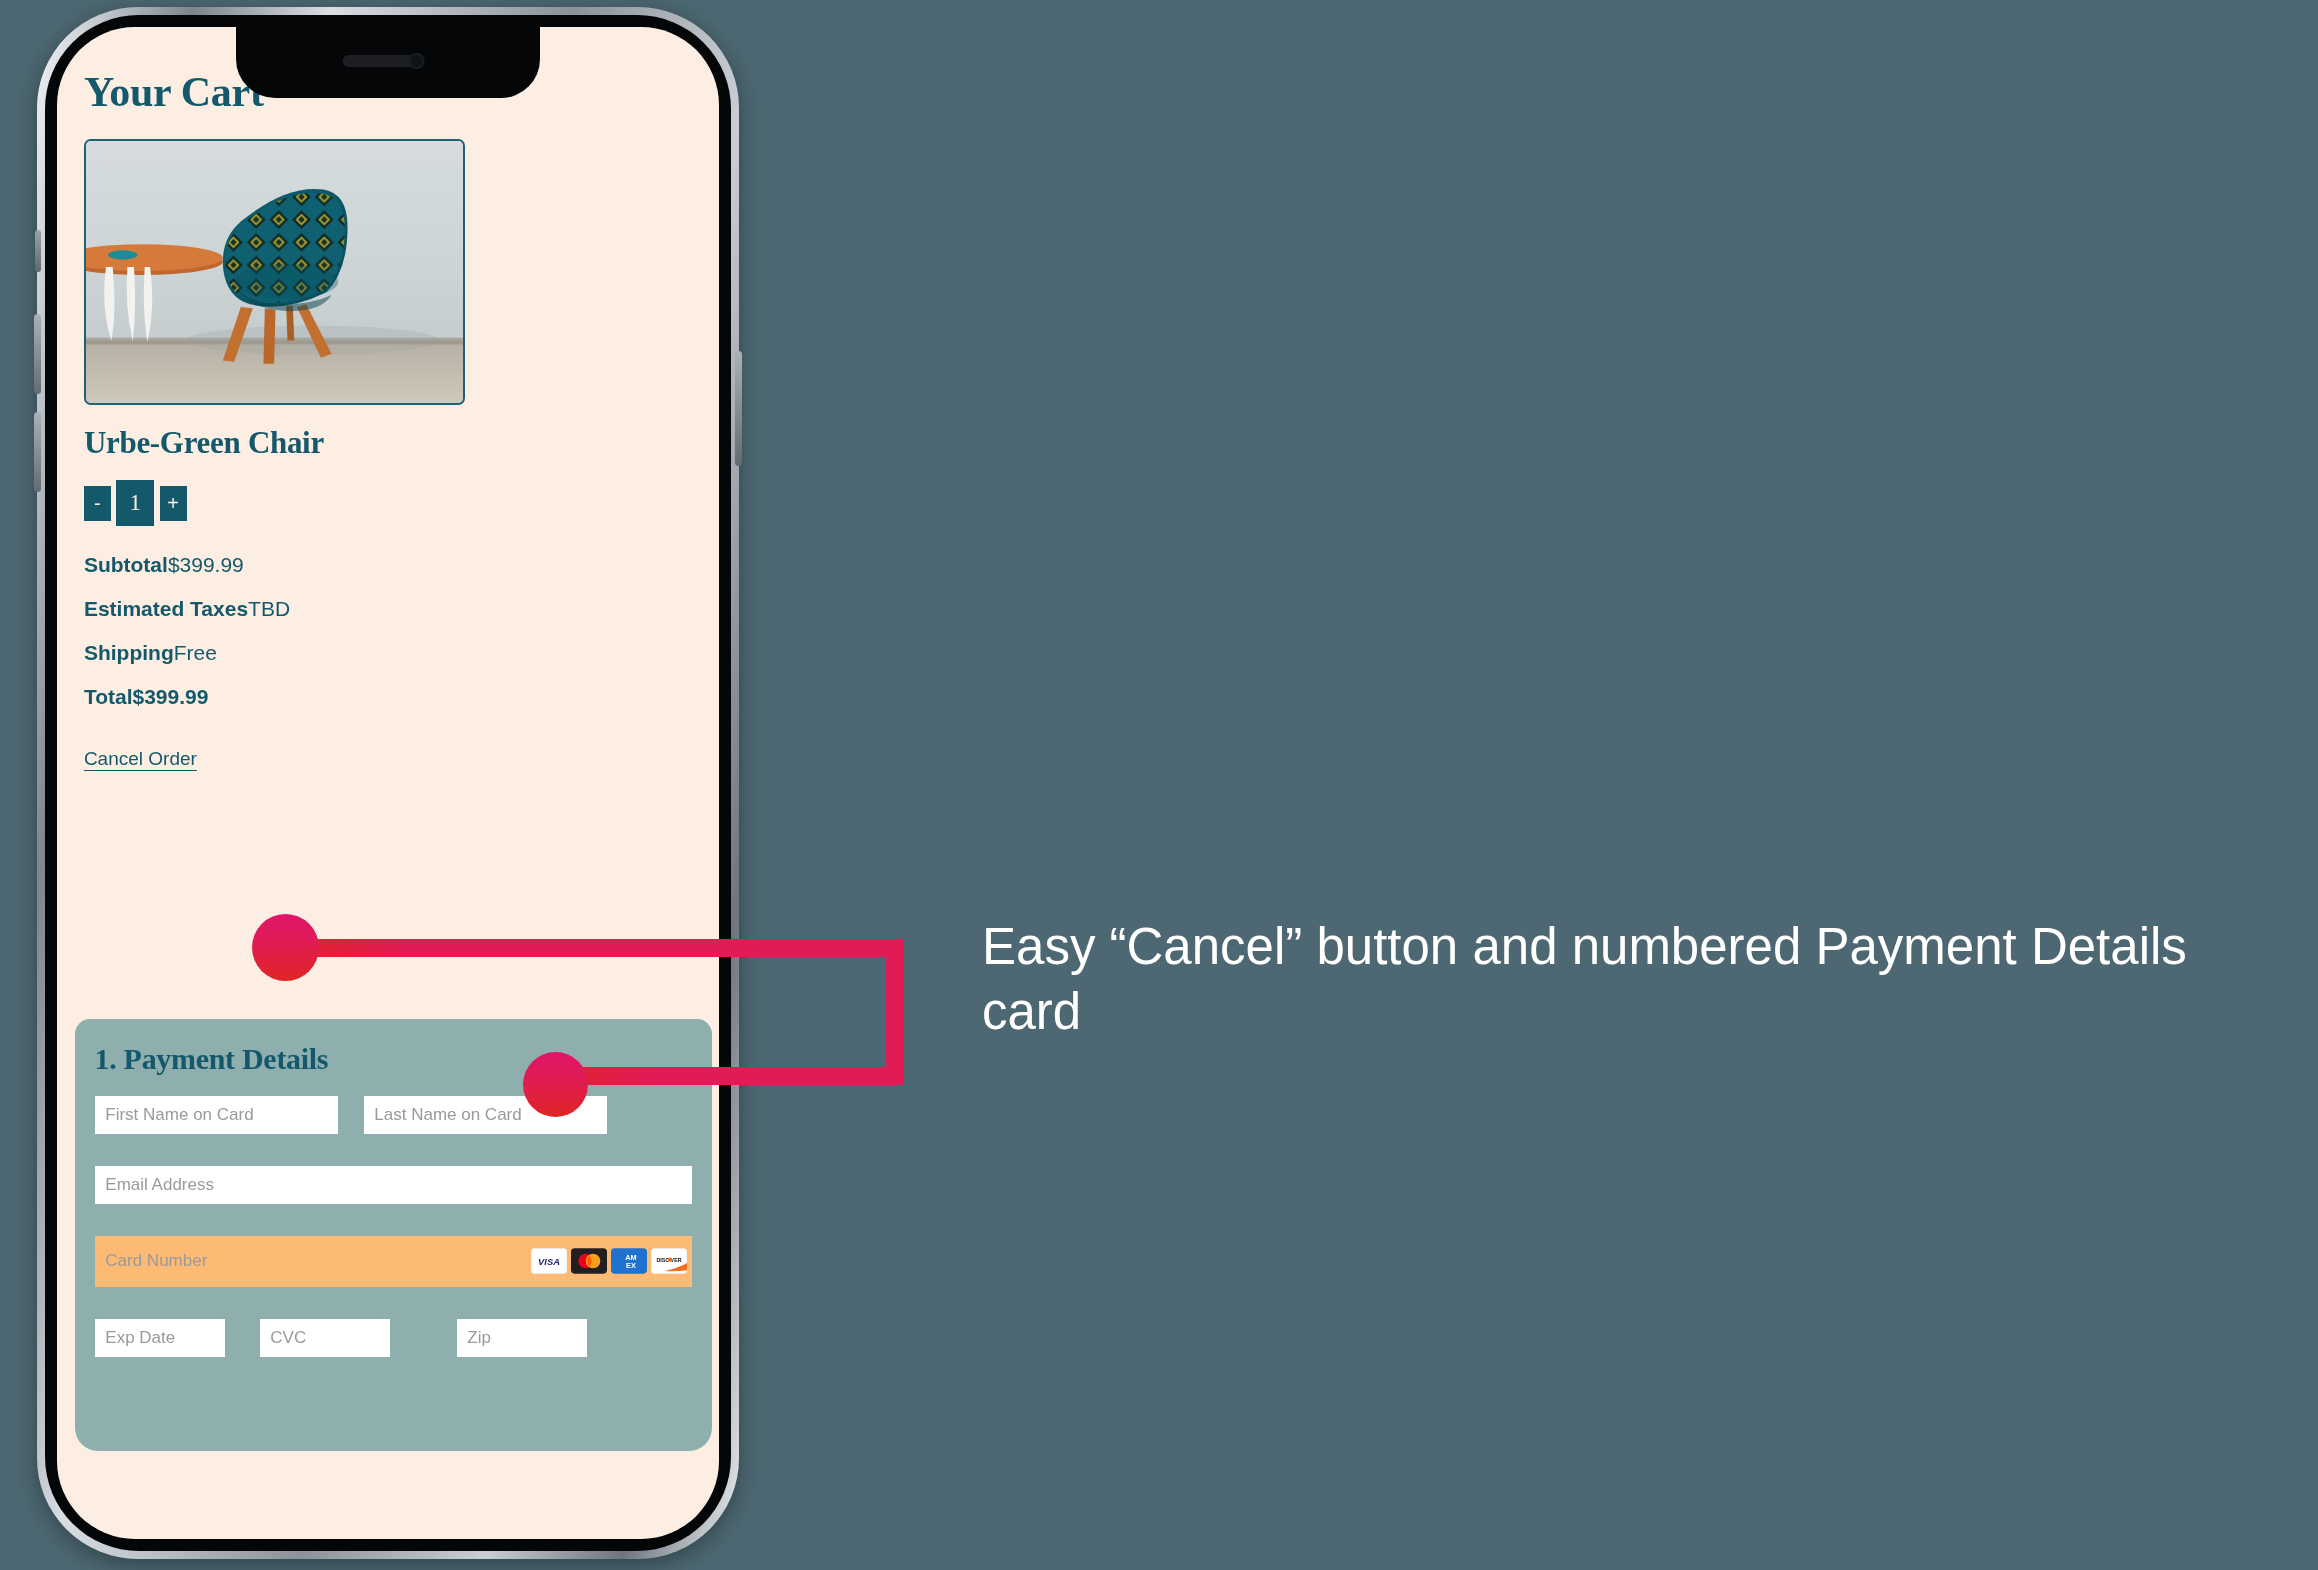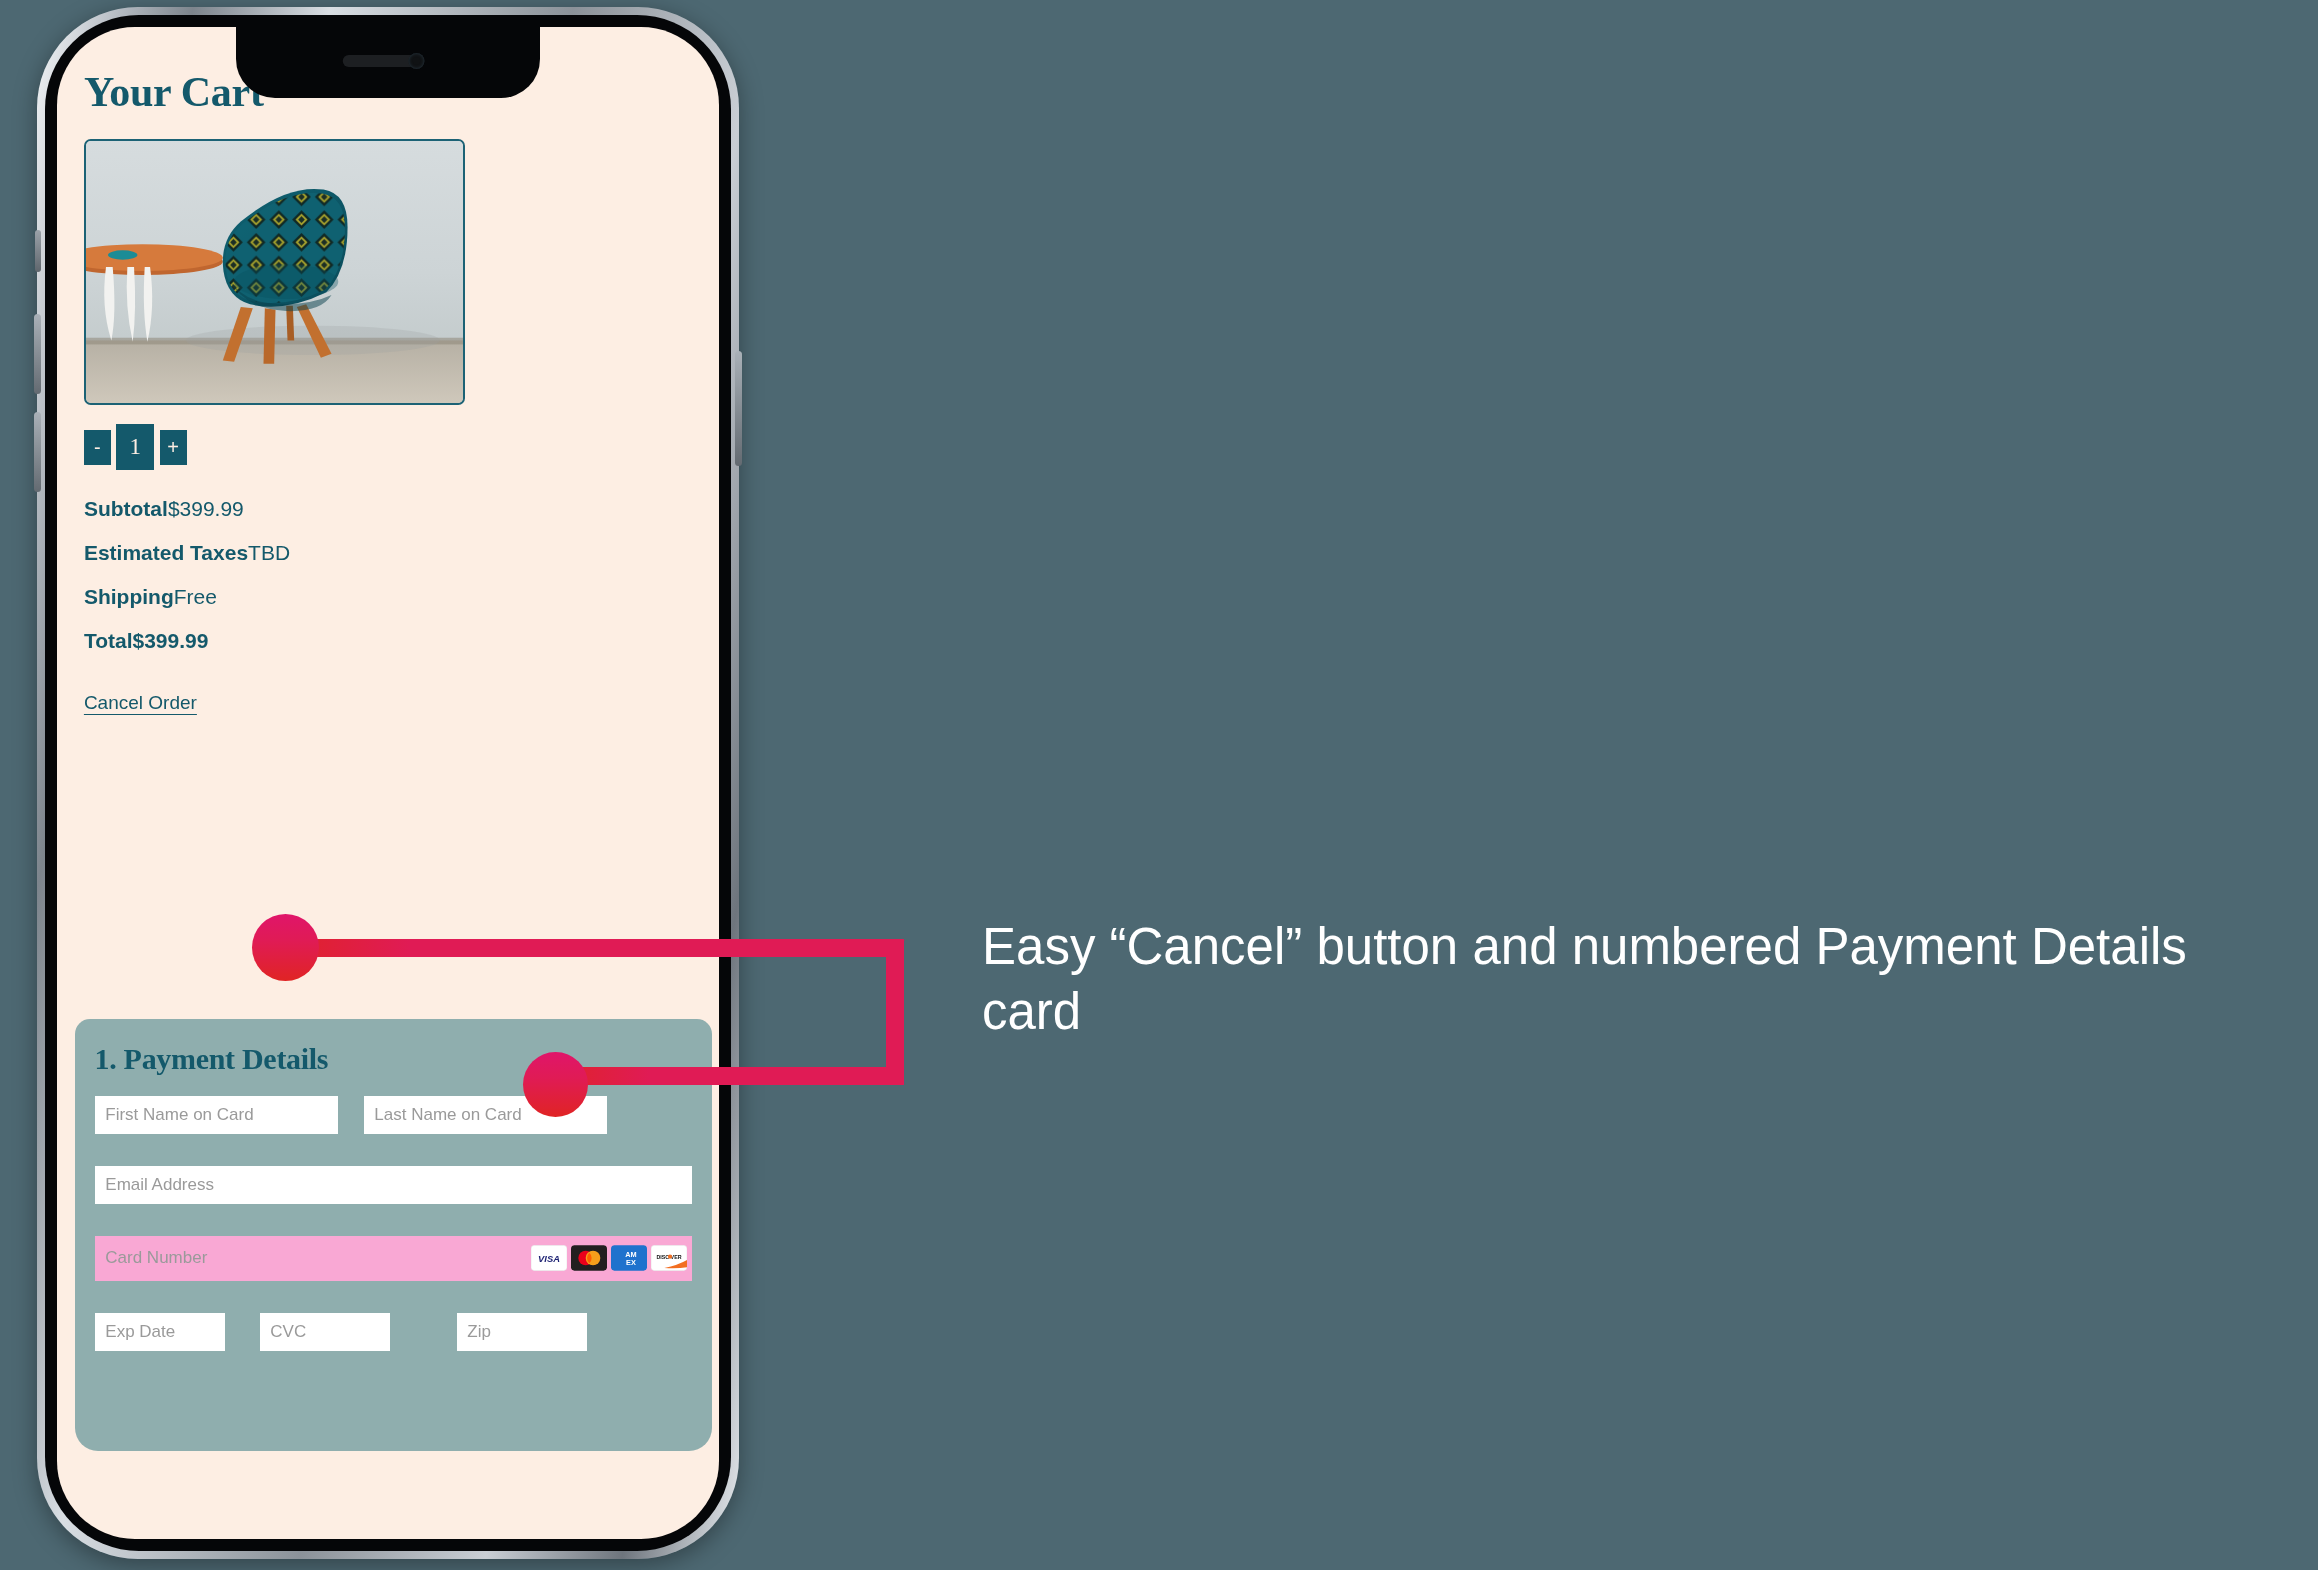--- a/index.html
+++ b/index.html
@@ -161,21 +161,21 @@
     font-size: 17px; color: #333;
     padding: 0 10.8px;
     outline: none;
   }
   .field::placeholder { color: #9a9a9a; }
   .row-names { display: flex; gap: 26px; }
   .row-names .field { width: 243px; }
   .field-email { width: 100%; margin-top: 32px; }
   .card-number-wrap {
     position: relative; margin-top: 32px; width: 100%;
-    background: #f9a8d4; height: 45px; display: flex; align-items: center;
+    background: #fdba74; height: 51px; display: flex; align-items: center;
   }
   .card-number-wrap .field { flex: 1; background: transparent; }
   .card-brands { display: flex; gap: 4px; padding-right: 5.4px; }
   .brand { width: 36px; height: 26px; border-radius: 3.4px; display: block; }
   .row-bottom { display: flex; margin-top: 32px; gap: 0; }
   .row-bottom .field { width: 130px; }
   .spacer-a { width: 35px; } .spacer-b { width: 67px; }
 
   
   #annotation-layer { position: absolute; inset: 0; pointer-events: none; }
@@ -270,20 +270,21 @@
           <path d="M206 196 Q200 150 232 122 Q300 66 356 74 Q392 80 392 130
                    Q392 196 360 228 Q300 258 246 246 Q212 236 206 196 Z" fill="url(#seatG)"></path>
           <path d="M210 194 Q204 152 234 126 Q300 72 354 80 Q388 86 388 132
                    Q388 194 358 224 Q300 252 248 241 Q214 231 210 194 Z" fill="url(#diamondP)" opacity=".92"></path>
           <path d="M214 208 Q236 252 300 256 Q352 258 368 232
                    Q330 250 272 244 Q232 238 214 208 Z" fill="#083f4c" opacity=".5"></path>
           <ellipse cx="300" cy="212" rx="78" ry="26" fill="#0a4f5e" opacity=".35"></ellipse>
         </svg>
       </div>
 
+      <div class="product-name">Urbe-Green Chair</div>
 
       <div class="qty-row">
         <button class="qty-btn">-</button>
         <div class="qty-val">1</div>
         <button class="qty-btn">+</button>
       </div>
 
       <div class="totals">
         <div class="total-row">
           <span class="total-label">Subtotal</span>

